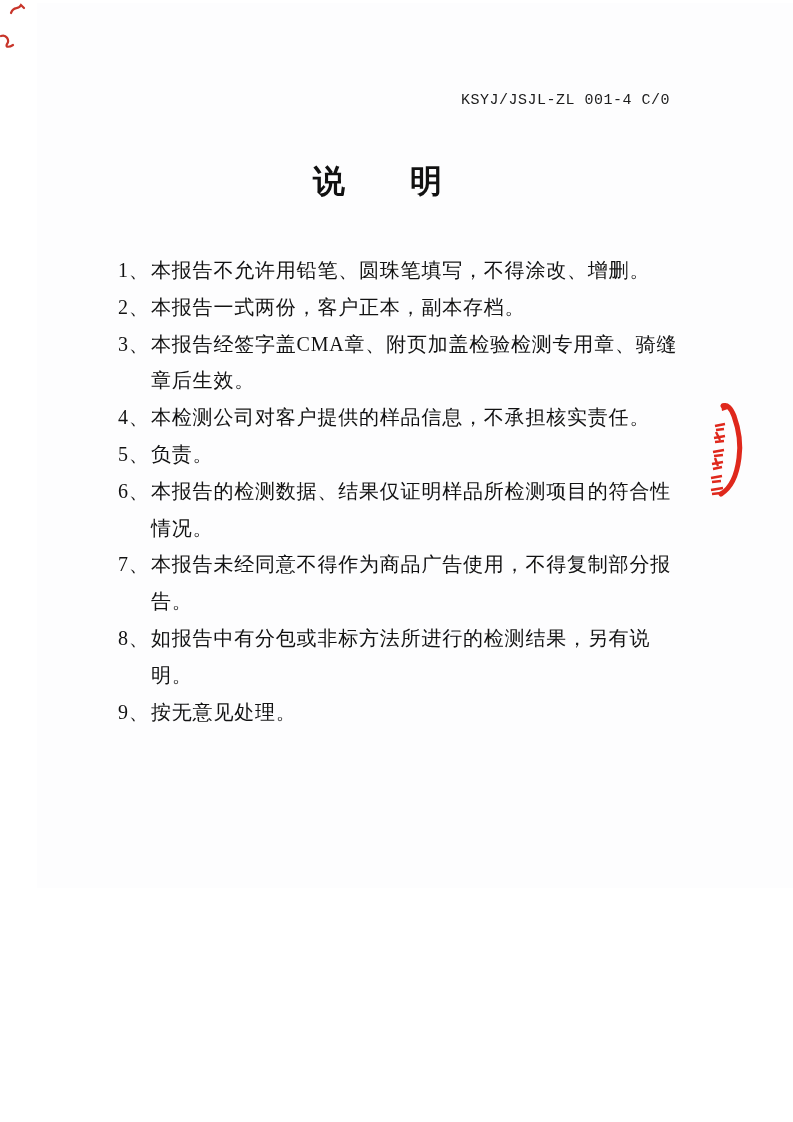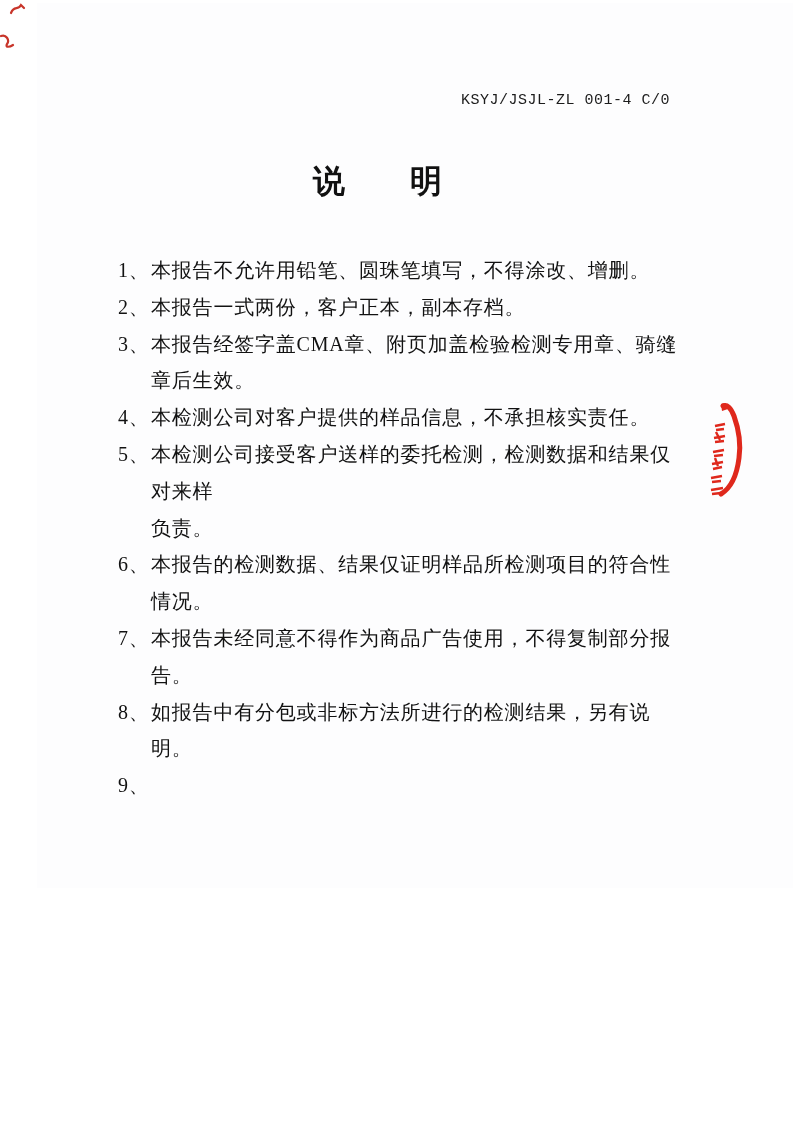--- a/index.html
+++ b/index.html
@@ -107,39 +107,39 @@
       <span class="note-num">3、</span>
       <span class="note-text"><span class="note-line">本报告经签字盖CMA章、附页加盖检验检测专用章、骑缝章后生效。</span></span>
     </div>
     <div class="note-item">
       <span class="note-num">4、</span>
       <span class="note-text"><span class="note-line">本检测公司对客户提供的样品信息，不承担核实责任。</span></span>
     </div>
     <div class="note-item">
       <span class="note-num">5、</span>
       <span class="note-text">
-        <div class="note-line">本检测公司接受客户送样的委托检测，检测数据和结果仅对来样</div>
         <div class="note-line">负责。</div>
       </span>
     </div>
     <div class="note-item">
       <span class="note-num">6、</span>
       <span class="note-text"><span class="note-line">本报告的检测数据、结果仅证明样品所检测项目的符合性情况。</span></span>
     </div>
     <div class="note-item">
       <span class="note-num">7、</span>
       <span class="note-text"><span class="note-line">本报告未经同意不得作为商品广告使用，不得复制部分报告。</span></span>
     </div>
     <div class="note-item">
       <span class="note-num">8、</span>
       <span class="note-text"><span class="note-line">如报告中有分包或非标方法所进行的检测结果，另有说明。</span></span>
     </div>
     <div class="note-item">
       <span class="note-num">9、</span>
       <span class="note-text">
+        <div class="note-line">按无意见处理。</div>
       </span>
     </div>
   </div>
 
 
   <div class="page-footer">
     <span>共 6 页</span>
     <span>第 6 页</span>
   </div>
 

